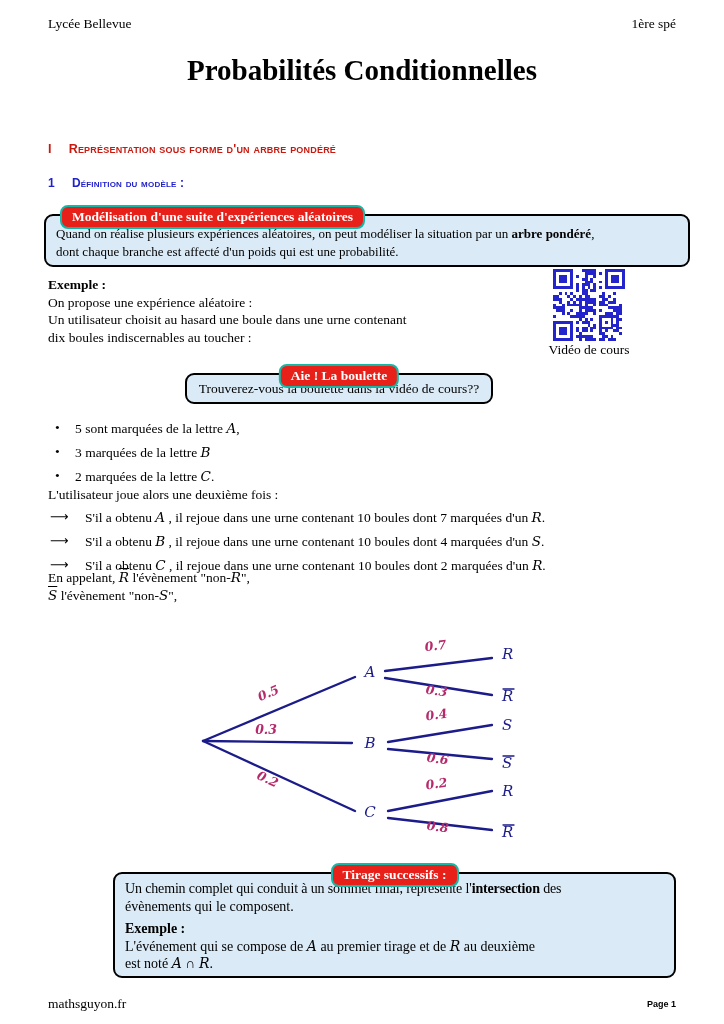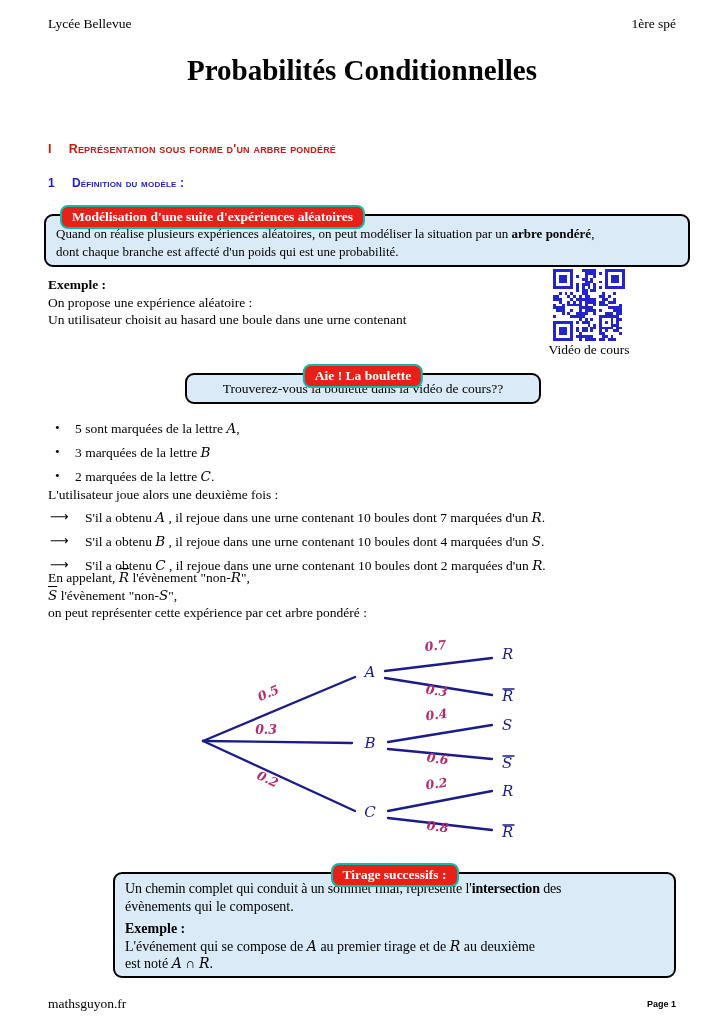--- a/index.html
+++ b/index.html
@@ -68,20 +68,21 @@
     <div class="cbody">
       <div class="line"><span>Quand on réalise plusieurs expériences aléatoires, on peut modéliser la situation par un </span><span class="b">arbre pondéré</span><span>,</span></div>
       <div class="line"><span>dont chaque branche est affecté d'un poids qui est une probabilité.</span></div>
     </div>
   </div>
 
   <div class="abs" style="left:48px;top:276px">
     <div class="line b">Exemple :</div>
     <div class="line">On propose une expérience aléatoire :</div>
     <div class="line">Un utilisateur choisit au hasard une boule dans une urne contenant</div>
+    <div class="line">dix boules indiscernables au toucher :</div>
   </div>
 
   <svg id="qr-svg" class="abs" style="left:553px;top:269px" width="72" height="72" viewBox="0 0 25 25" shape-rendering="crispEdges">
       <rect x="0" y="0" width="7" height="7" fill="#2424cc"></rect>
       <rect x="1" y="1" width="5" height="5" fill="#fff"></rect>
       <rect x="2" y="2" width="3" height="3" fill="#2424cc"></rect>
       <rect x="18" y="0" width="7" height="7" fill="#2424cc"></rect>
       <rect x="19" y="1" width="5" height="5" fill="#fff"></rect>
       <rect x="20" y="2" width="3" height="3" fill="#2424cc"></rect>
       <rect x="0" y="18" width="7" height="7" fill="#2424cc"></rect>
@@ -277,21 +278,21 @@
       <rect x="23" y="12" width="1" height="1" fill="#2424cc"></rect>
       <rect x="23" y="13" width="1" height="1" fill="#2424cc"></rect>
       <rect x="23" y="14" width="1" height="1" fill="#2424cc"></rect>
       <rect x="23" y="15" width="1" height="1" fill="#2424cc"></rect>
       <rect x="23" y="17" width="1" height="1" fill="#2424cc"></rect>
       <rect x="23" y="20" width="1" height="1" fill="#2424cc"></rect>
       <rect x="23" y="22" width="1" height="1" fill="#2424cc"></rect>
     </svg>
   <div class="abs qr-caption" style="left:541px;top:342px;width:96px">Vidéo de cours</div>
 
-  <div class="cbox" style="left:185px;top:373px;width:356px;height:31px">
+  <div class="cbox" style="left:185px;top:373px;width:308px;height:31px">
     <div class="ctab center">Aie ! La boulette</div>
     <div class="centered-body">Trouverez-vous la boulette dans la vidéo de cours??</div>
   </div>
 
   <div class="abs" style="left:55px;top:419px">
     <div class="brow bullet-row">
       <span class="glyph">•</span>
       <span><span>5 sont marquées de la lettre </span><span class="m">A</span><span>,</span></span>
     </div>
     <div class="brow bullet-row">
@@ -317,21 +318,20 @@
     </div>
     <div class="brow">
       <span class="arrow-glyph">⟶</span>
       <span><span>S'il a obtenu </span><span class="m">C</span><span> , il rejoue dans une urne contenant 10 boules dont 2 marquées d'un </span><span class="m">R</span><span>.</span></span>
     </div>
   </div>
 
   <div class="abs" style="left:48px;top:569px">
     <div class="line"><span>En appelant, </span><span class="m ov">R</span><span> l'évènement "non-</span><span class="m">R</span><span>",</span></div>
     <div class="line"><span class="m ov">S</span><span> l'évènement "non-</span><span class="m">S</span><span>",</span></div>
-    <div class="line"><span>on peut représenter cette expérience par cet arbre pondéré :</span></div>
   </div>
 
   <svg id="tree-svg" class="abs" style="left:140px;top:630px" width="440" height="230" viewBox="0 0 440 230">
       <line x1="63" y1="111" x2="215" y2="47" stroke="#1b1b8a" stroke-width="2.3" stroke-linecap="round"></line>
       <text x="230" y="47" fill="#1b1b8a" font-size="15" font-style="italic" font-family="&quot;DejaVu Serif&quot;,serif" text-anchor="middle">A</text>
       <text x="130" y="67" fill="#b52a6b" font-size="12.5" font-style="italic" font-family="&quot;DejaVu Serif&quot;,serif" text-anchor="middle" font-weight="bold" transform="rotate(-23 130 67)">0.5</text>
       <line x1="245" y1="41" x2="352" y2="28" stroke="#1b1b8a" stroke-width="2.3" stroke-linecap="round"></line>
       <text x="362" y="29" fill="#1b1b8a" font-size="15" font-style="italic" font-family="&quot;DejaVu Serif&quot;,serif" text-anchor="start">R</text>
       <text x="296" y="20" fill="#b52a6b" font-size="12.5" font-style="italic" font-family="&quot;DejaVu Serif&quot;,serif" text-anchor="middle" font-weight="bold" transform="rotate(-7 296 20)">0.7</text>
       <line x1="245" y1="48" x2="352" y2="65" stroke="#1b1b8a" stroke-width="2.3" stroke-linecap="round"></line>

